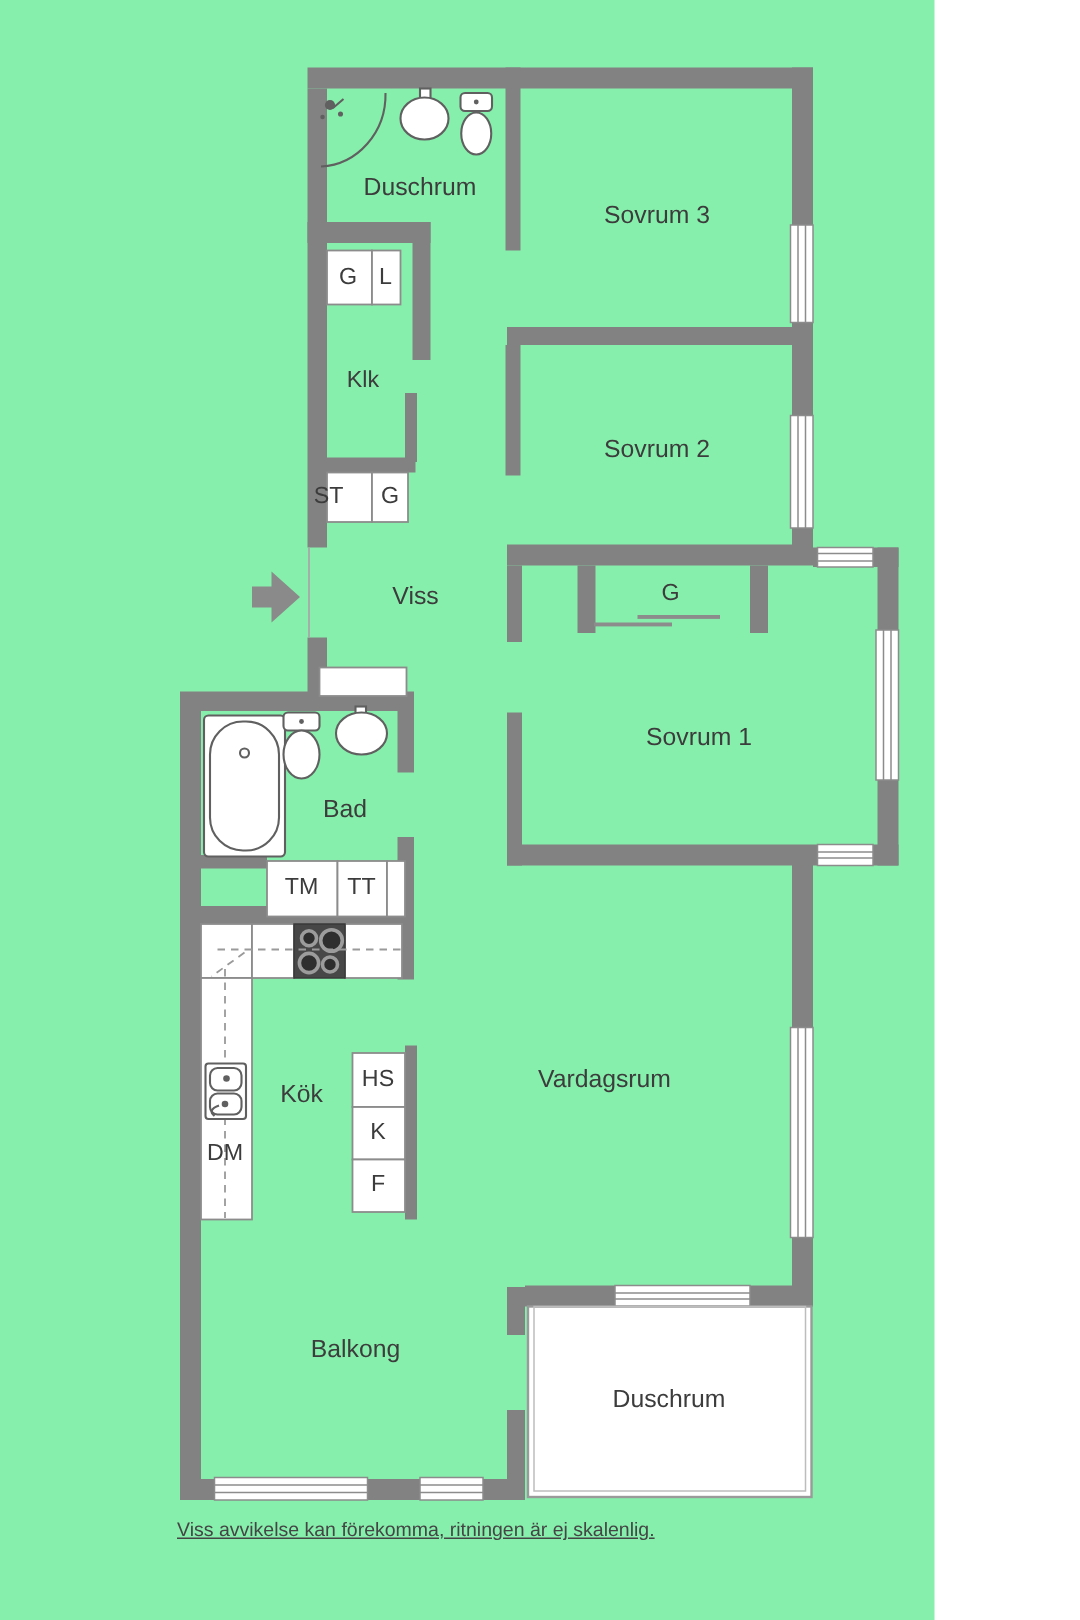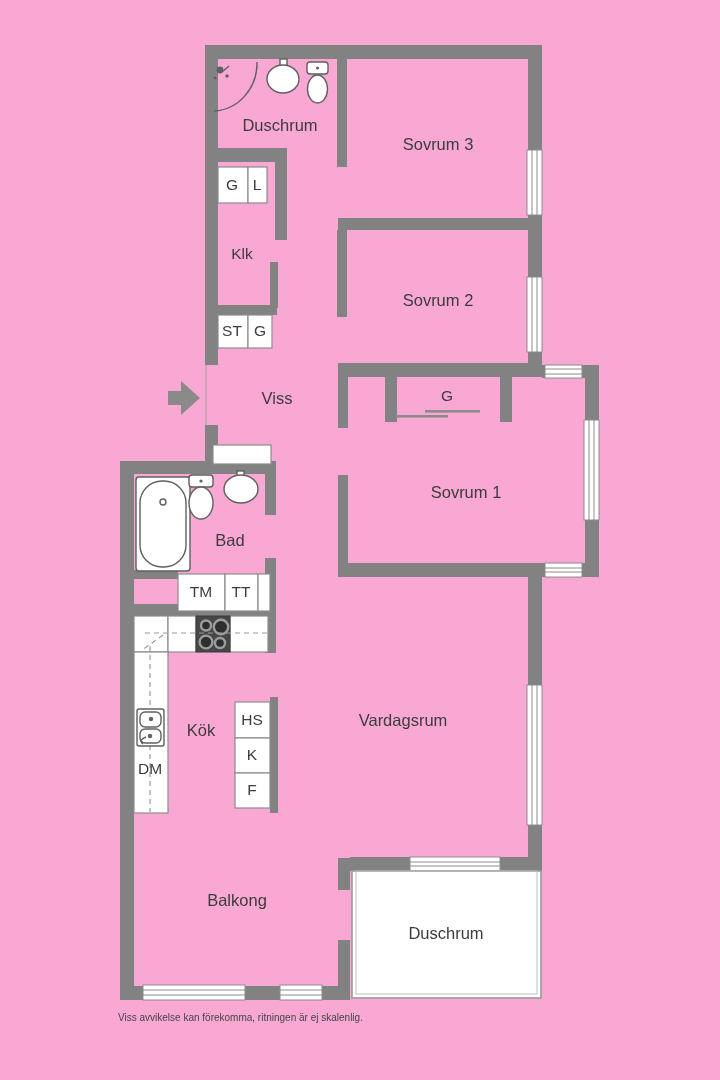--- a/index.html
+++ b/index.html
@@ -1,29 +1,29 @@
 <!DOCTYPE html>
 <html><head>
 <meta charset="utf-8">
 <style>
   html,body{margin:0;padding:0;background:#ffffff;}
   #stage{
-    position:relative;width:720px;height:1080px;background:#f9a8d4;overflow:hidden;
+    position:relative;width:623px;height:1080px;background:#86efac;overflow:hidden;
     font-family:"Liberation Sans","DejaVu Sans",sans-serif;color:#3c3c3c;
   }
   #plan-svg{position:absolute;left:0;top:0;}
   .lbl{
     position:absolute;transform:translate(-50%,-50%);
     white-space:nowrap;color:#3c3c3c;line-height:1;
   }
   .room{font-size:16.5px;}
   .small{font-size:15.5px;}
   .disclaimer{
     position:absolute;left:118px;top:1013px;transform:none;
-    font-size:10px;color:#454545;white-space:nowrap;
+    font-size:13px;color:#454545;white-space:nowrap;text-decoration:underline;
   }
 </style>
 </head>
 <body>
 
 <div id="stage">
 
   <svg id="plan-svg" width="720" height="1080" viewBox="0 0 720 1080">
 
     <g fill="#828282" stroke="none">
@@ -204,21 +204,21 @@
       </g>
     </g>
   </svg>
 
   <div class="lbl room" style="left:280px;top:125px">Duschrum</div>
   <div class="lbl room" style="left:438px;top:144px">Sovrum 3</div>
   <div class="lbl small" style="left:232px;top:185px">G</div>
   <div class="lbl small" style="left:257px;top:185px">L</div>
   <div class="lbl small" style="left:242px;top:254px">Klk</div>
   <div class="lbl room" style="left:438px;top:300px">Sovrum 2</div>
-  <div class="lbl small" style="left:232px;top:331px">ST</div>
+  <div class="lbl small" style="left:219px;top:331px">ST</div>
   <div class="lbl small" style="left:260px;top:331px">G</div>
   <div class="lbl room" style="left:277px;top:398px">Viss</div>
   <div class="lbl small" style="left:447px;top:396px">G</div>
   <div class="lbl room" style="left:466px;top:492px">Sovrum 1</div>
   <div class="lbl room" style="left:230px;top:540px">Bad</div>
   <div class="lbl small" style="left:201px;top:592px">TM</div>
   <div class="lbl small" style="left:241px;top:592px">TT</div>
   <div class="lbl room" style="left:201px;top:730px">Kök</div>
   <div class="lbl small" style="left:252px;top:720px">HS</div>
   <div class="lbl small" style="left:252px;top:755px">K</div>

